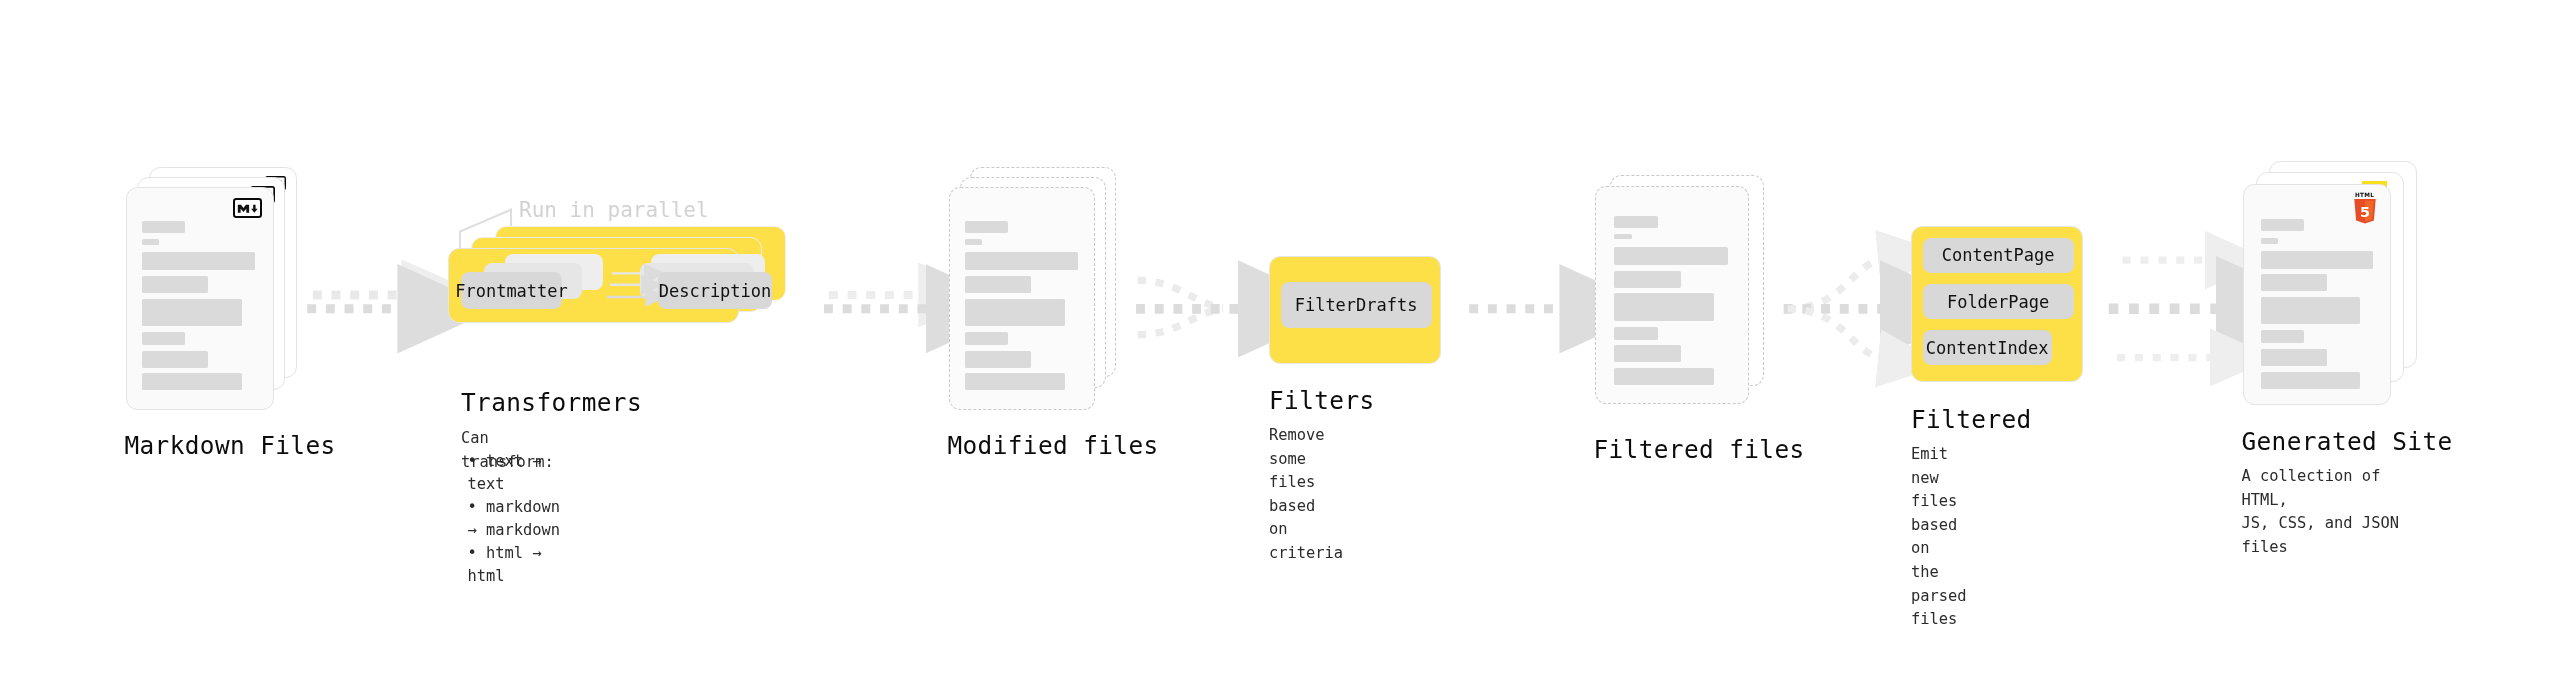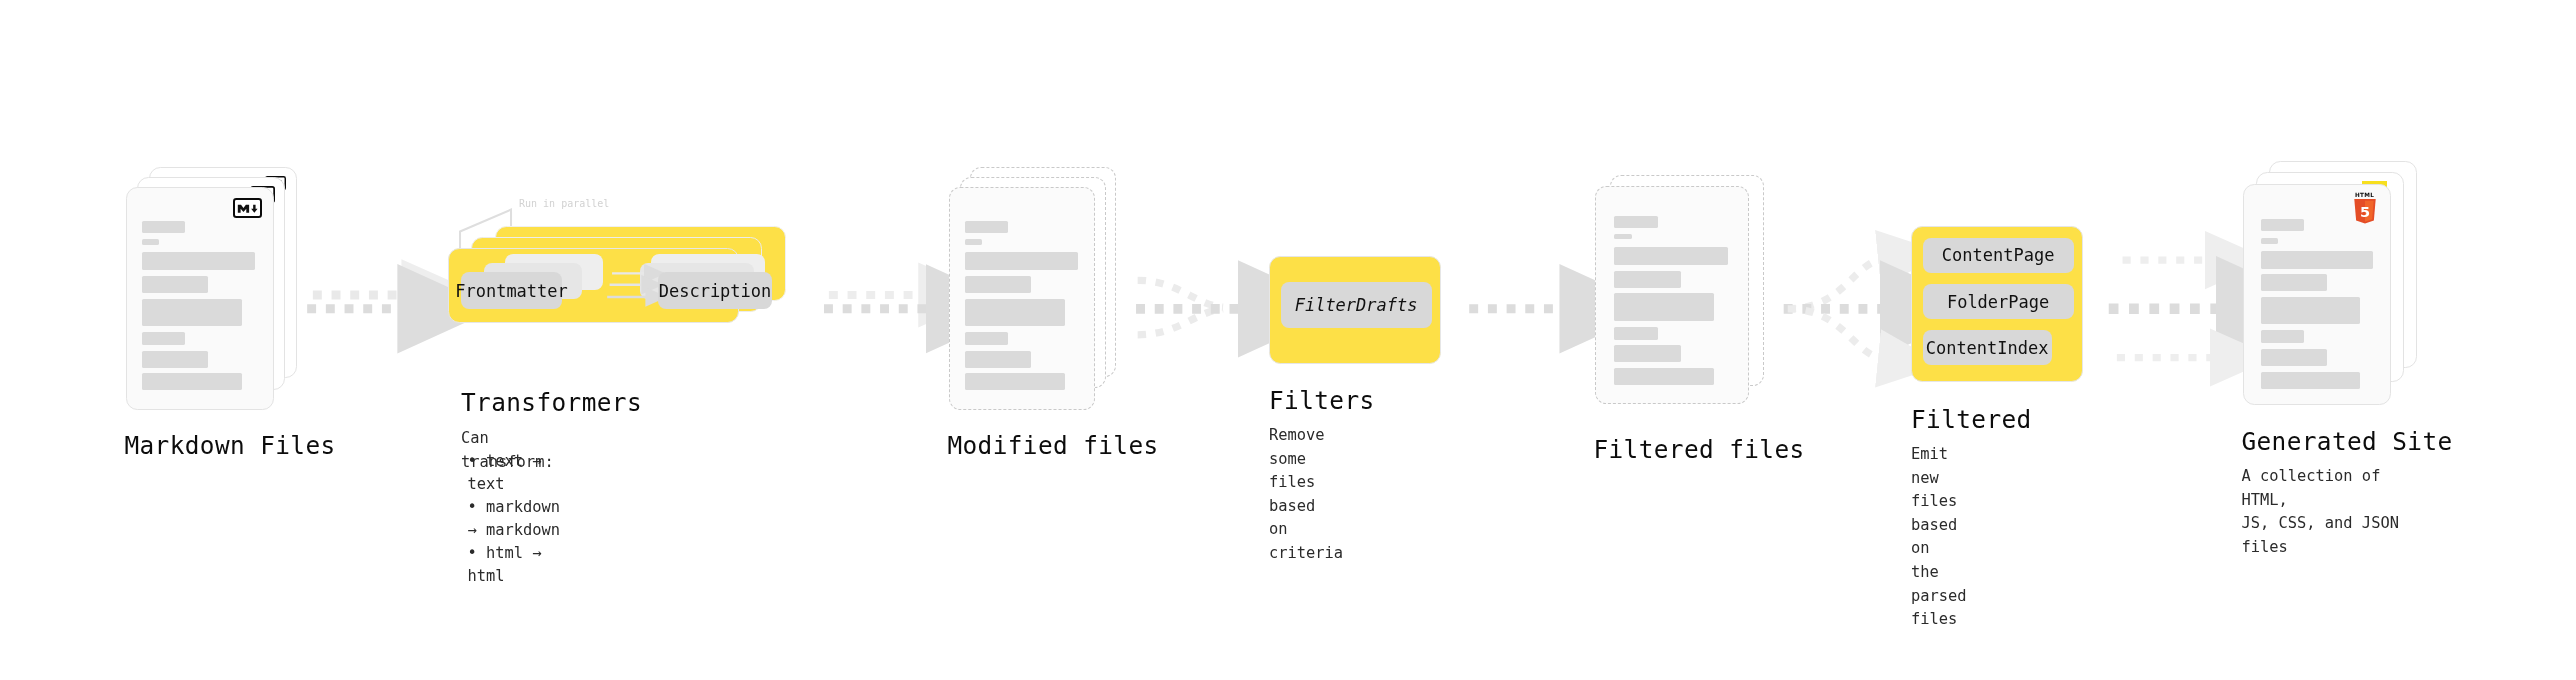--- a/index.html
+++ b/index.html
@@ -102,21 +102,21 @@
     display: flex; align-items: center; justify-content: center;
     font-size: 17px;
     color: #111111;
     white-space: nowrap;
   }
   .chip.ghost3 { background: #eeeeee; }
   .chip.ghost2 { background: #e6e6e6; }
 
   .parallel-label {
     position: absolute;
-    font-size: 10px;
+    font-size: 21px;
     color: #d2d2d2;
     white-space: nowrap;
   }
 
   svg.overlay { position: absolute; left: 0; top: 0; overflow: visible; }
 </style>
 </head>
 <body>
 
 <div id="canvas">
@@ -253,21 +253,21 @@
         <div class="skel" style="left:15.4px; top:111px; width:100px; height:27px;"></div>
         <div class="skel" style="left:15.4px; top:144px; width:43px; height:13px;"></div>
         <div class="skel" style="left:15.4px; top:163px; width:66px; height:17px;"></div>
         <div class="skel" style="left:15.4px; top:185px; width:100px; height:17px;"></div>
       </div>
     </div>
     <div class="stage-title" style="position:absolute; left:-1.6px; top:264px;">Modified files</div>
   </div>
 
   <div class="stage" style="left:1269px; top:256px;">
-    <div class="groupbox" style="left:0; top:0; width:172px; height:108px;font-style:italic;">
+    <div class="groupbox" style="left:0; top:0; width:172px; height:108px;">
       <div class="chip" style="left:10.6px; top:25px; width:151px; height:46px;">FilterDrafts</div>
     </div>
     <div class="stage-title" style="position:absolute; left:0; top:130px;">Filters</div>
     <div class="stage-desc" style="position:absolute; left:0; top:168px;">Remove some files based
 on criteria</div>
   </div>
 
   <div class="stage" style="left:1595px; top:175px;">
     <div class="doc-wrap" style="width:171px; height:236px;">
       <div class="doc dashed back1" style="left:14.6px; top:0; width:154px; height:211px;"></div>

